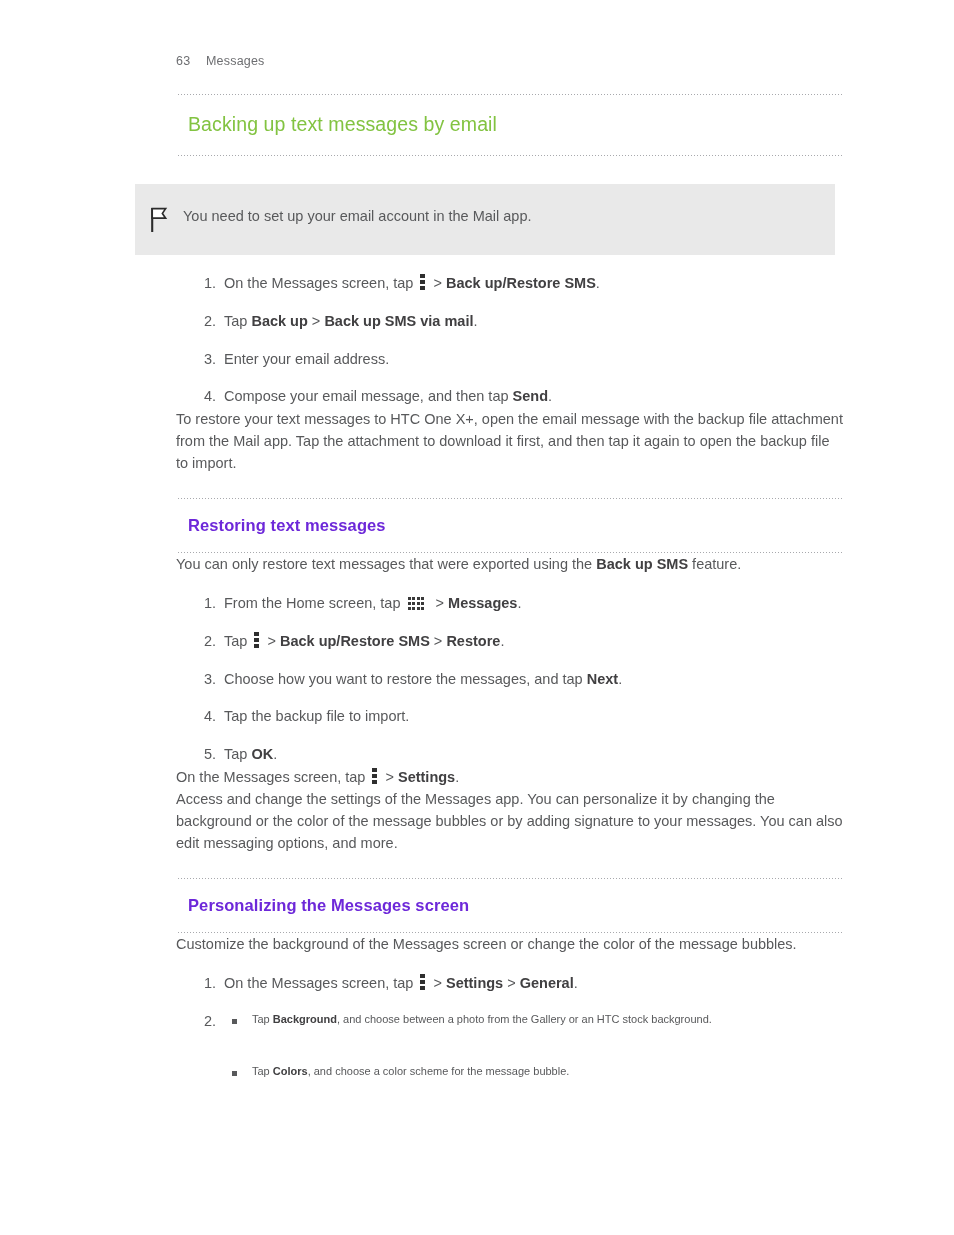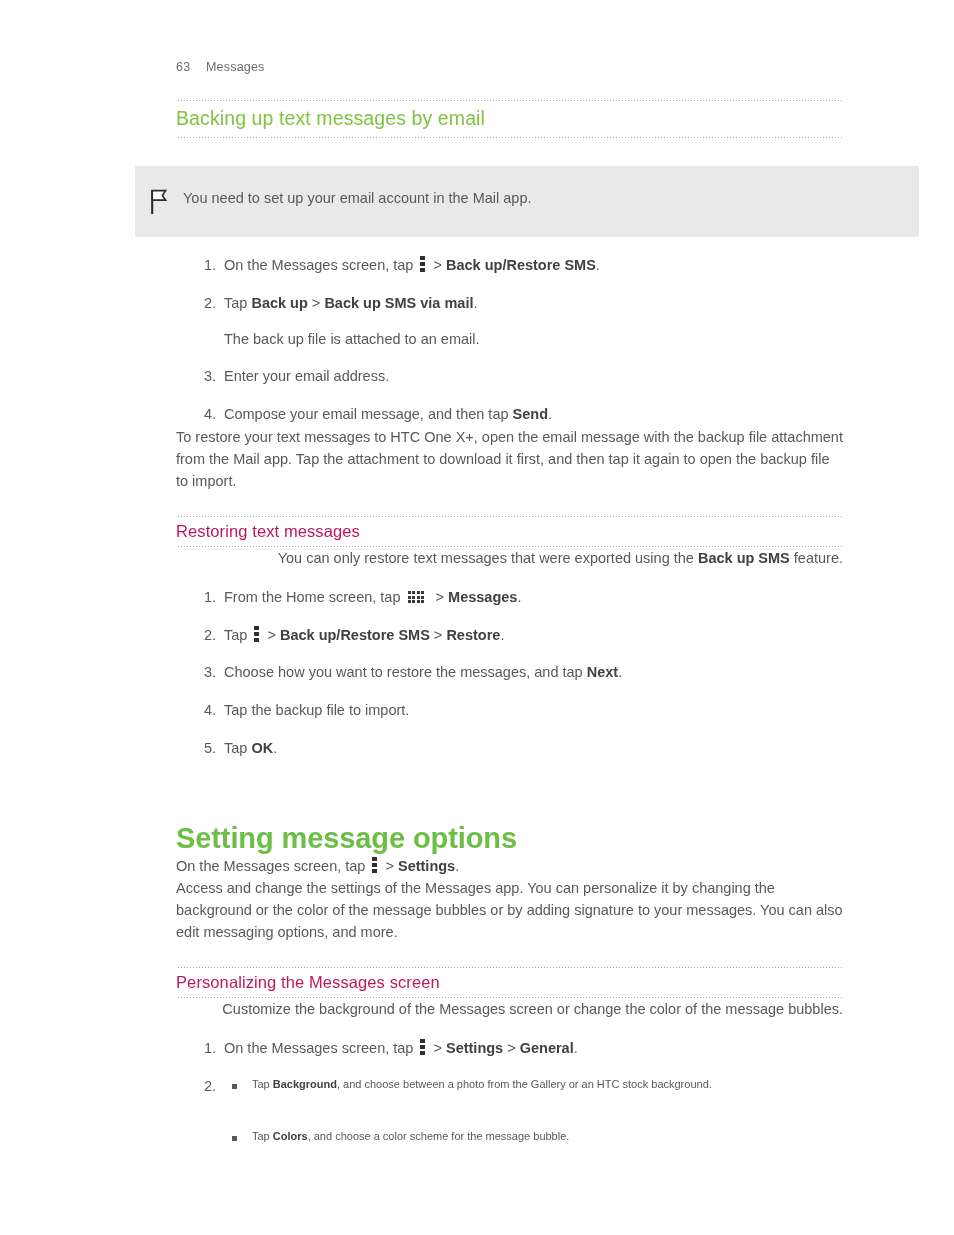--- a/index.html
+++ b/index.html
@@ -12,21 +12,21 @@
     height: 1235px;
     position: relative;
     font-family: "Liberation Sans", sans-serif;
     color: #58595b;
     -webkit-font-smoothing: antialiased;
   }
 
   .page {
     position: absolute;
     left: 176px;
-    top: 17px;
+    top: 11px;
     width: 667px;
   }
 
   
   .running-head {
     display: flex;
     align-items: baseline;
     padding-top: 43px;
     font-size: 12.5px;
     color: #6d6e71;
@@ -44,45 +44,45 @@
   }
 
   
   .h2-block { margin-top: 26px; }
   .h2 {
     font-size: 19.5px;
     color: #82c341;
     padding: 6px 0 7px 0;
     letter-spacing: .1px;
     font-weight: normal;
-    margin: 0;
+    margin: 12px;
   }
   .h3-block { margin-top: 24px; }
   .h3 {
     font-size: 16.5px;
-    color: #be185d;
+    color: #6d28d9;
     padding: 5px 0 5px 0;
     letter-spacing: .1px;
-    font-weight: normal;
-    margin: 0;
+    font-weight: bold;
+    margin: 12px;
   }
   .h1 {
     font-size: 29px;
     color: #6cbe45;
     font-weight: bold;
     margin: 0;
     letter-spacing: -.1px;
   }
   .h1-block { margin-top: 62px; }
 
   
   .note {
     position: relative;
     left: -41px;
-    width: 784px;
+    width: 700px;
     background: #e9e9e9;
     margin-top: 28px;
     padding: 22px 0 22px 0;
     box-sizing: border-box;
     display: flex;
     align-items: flex-start;
   }
   .note-icon {
     width: 48px;
     flex: 0 0 48px;
@@ -98,21 +98,21 @@
   }
 
   
   p.body {
     font-size: 14.5px;
     line-height: 1.52;
     color: #58595b;
     margin: 0;
   }
   .p-gap-lg { margin-top: 25px; }
-  .p-gap-md { margin-top: 18px; text-align: right; }
+  .p-gap-md { margin-top: 18px; }
   .p-gap-sm { margin-top: 14px; }
 
   
   ol.steps {
     list-style: none;
     margin: 0;
     padding: 0;
     margin-top: 18px;
   }
   ol.steps > li {
@@ -226,21 +226,20 @@
   </div>
 
   <ol class="steps">
     <li>
       <span class="num">1.</span>
       <span>On the Messages screen, tap <span class="icon-dots"><i></i><i></i><i></i></span> &gt; <b>Back up/Restore SMS</b>.</span>
     </li>
     <li>
       <span class="num">2.</span>
       <span>Tap <b>Back up</b> &gt; <b>Back up SMS via mail</b>.</span>
-      <div class="sub-note">The back up file is attached to an email.</div>
     </li>
     <li>
       <span class="num">3.</span>
       <span>Enter your email address.</span>
     </li>
     <li>
       <span class="num">4.</span>
       <span>Compose your email message, and then tap <b>Send</b>.</span>
     </li>
   </ol>
@@ -271,23 +270,20 @@
     <li>
       <span class="num">4.</span>
       <span>Tap the backup file to import.</span>
     </li>
     <li>
       <span class="num">5.</span>
       <span>Tap <b>OK</b>.</span>
     </li>
   </ol>
 
-  <div class="h1-block">
-    <h1 class="h1">Setting message options</h1>
-  </div>
 
   <p class="body p-gap-sm">On the Messages screen, tap <span class="icon-dots"><i></i><i></i><i></i></span> &gt; <b>Settings</b>.</p>
 
   <p class="body p-gap-lg">Access and change the settings of the Messages app. You can personalize it by changing the background or the color of the message bubbles or by adding signature to your messages. You can also edit messaging options, and more.</p>
 
   <div class="h3-block">
     <div class="dotted-rule"></div>
     <h3 class="h3">Personalizing the Messages screen</h3>
     <div class="dotted-rule"></div>
   </div>

